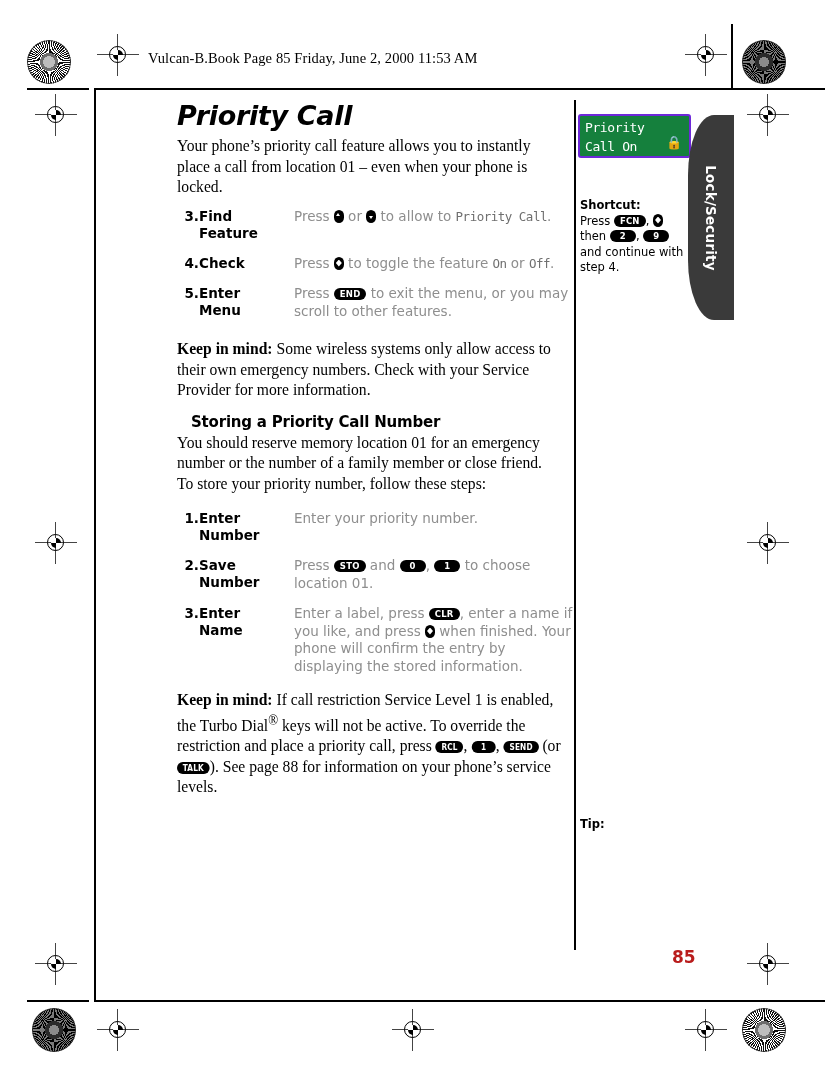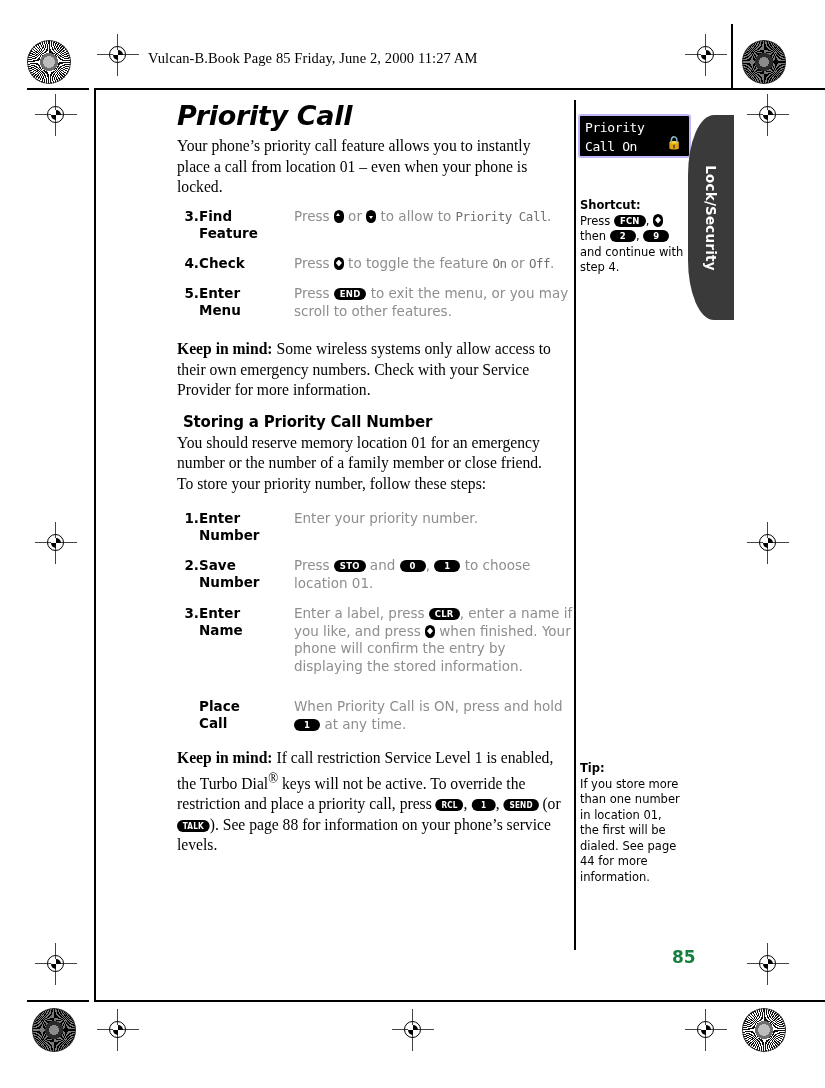--- a/index.html
+++ b/index.html
@@ -39,21 +39,21 @@
   
   #content{position:absolute;left:177px;top:100px;width:400px;}
 
   h1.title{font-size:27px;font-style:italic;font-weight:bold;margin:0 0 5px 0;
      letter-spacing:-.3px;font-family:"DejaVu Sans",sans-serif;}
 
   p.body{font-family:"Liberation Serif",serif;font-size:16.3px;line-height:20.5px;
      margin:0 0 6px 0;font-stretch:condensed;transform:scaleX(.96);transform-origin:left top;}
   p.body b{font-weight:bold;}
 
-  h2.sub{font-size:15px;font-weight:bold;margin:12px 0 2px 6px;
+  h2.sub{font-size:15px;font-weight:bold;margin:12px 0 2px 14px;
      font-family:"DejaVu Sans",sans-serif;letter-spacing:-.2px;}
 
   
   table.steps{border-collapse:collapse;margin:10px 0 0 0;width:400px;}
   table.steps td{vertical-align:top;padding:0 0 13px 0;}
   td.num{width:22px;font-size:13.5px;font-weight:bold;text-align:right;padding-right:5px;
      font-family:"DejaVu Sans",sans-serif;}
   td.lbl{width:95px;font-size:13.5px;font-weight:bold;line-height:17px;
      font-family:"DejaVu Sans",sans-serif;}
   td.desc{font-size:13.5px;line-height:17.5px;color:#8e8e8e;
@@ -75,40 +75,40 @@
       border-left:2.5px solid transparent;border-right:2.5px solid transparent;}
   .arrowkey.up::after{top:3px;border-bottom:3.5px solid #fff;}
   .arrowkey.down::after{top:6px;border-top:3.5px solid #fff;}
   .arrowkey.both::after{display:none;}
   .arrowkey.both::before{content:"";position:absolute;left:2px;top:3px;width:6px;height:7px;
       background:#fff;clip-path:polygon(50% 0,100% 50%,50% 100%,0 50%);}
 
   
   #divider{position:absolute;left:574px;top:100px;width:1.6px;height:850px;background:#000;}
 
-  #lcd{position:absolute;left:578px;top:114px;width:113px;height:44px;background:#000000;
-      border:2px solid #c4b5fd;border-radius:3px;box-sizing:border-box;
+  #lcd{position:absolute;left:578px;top:114px;width:113px;height:44px;background:#15803d;
+      border:2px solid #6d28d9;border-radius:3px;box-sizing:border-box;
       font-family:"DejaVu Sans Mono",monospace;color:#fff;font-size:13px;line-height:19px;
       padding:2px 0 0 5px;letter-spacing:-.4px;}
   #lcd .lockicon{position:absolute;right:7px;top:20px;font-size:13px;line-height:13px;}
 
   #tab{position:absolute;left:688px;top:115px;width:46px;height:205px;background:#3a3a3a;
       border-radius:26px 0 0 26px / 60px 0 0 60px;}
   #tab span{position:absolute;left:50%;top:50%;transform:translate(-50%,-50%) rotate(90deg);
       white-space:nowrap;color:#fff;font-size:13.5px;font-weight:bold;
       font-family:"DejaVu Sans",sans-serif;letter-spacing:.2px;}
 
   .sidenote{position:absolute;left:580px;width:104px;font-family:"DejaVu Sans",sans-serif;
       font-size:11.5px;line-height:15.5px;color:#000;}
   .sidenote b{font-weight:bold;}
   #shortcut-note{top:198px;}
-  #tip-note{top:761px;}
+  #tip-note{top:817px;}
 
   #page-number{position:absolute;left:672px;top:947px;font-family:"DejaVu Sans",sans-serif;
-      font-size:17px;font-weight:bold;color:#15803d;}
+      font-size:17px;font-weight:bold;color:#b91c1c;}
 </style>
 </head>
 <body>
 
 <div class="burst" style="left:27px;top:40px;"></div>
 <div class="burst dark" style="left:742px;top:40px;"></div>
 <div class="burst dark" style="left:32px;top:1008px;"></div>
 <div class="burst" style="left:742px;top:1008px;"></div>
 
 <div class="reg" style="left:103px;top:40px;">
@@ -179,21 +179,21 @@
   </div>
 
 <div class="cropline" style="left:27px;top:88px;width:62px;height:2px;"></div>
 <div class="cropline" style="left:27px;top:1000px;width:62px;height:2px;"></div>
 
 <div id="header-rule"></div>
 <div id="footer-rule"></div>
 <div id="left-rule"></div>
 <div id="right-rule"></div>
 
-<div id="file-header">Vulcan-B.Book  Page 85  Friday, June 2, 2000  11:27 AM</div>
+<div id="file-header">Vulcan-B.Book  Page 85  Friday, June 2, 2000  11:53 AM</div>
 
 <div id="content">
 
   <h1 class="title">Priority Call</h1>
 
   <p class="body">Your phone’s priority call feature allows you to instantly place a call from location 01 –  even when your phone is locked.</p>
 
   <table class="steps">
     <tbody>
         <tr>
@@ -233,29 +233,20 @@
     </tr>
     <tr>
       <td class="num">3.</td>
       <td class="lbl"><span>Enter</span><br><span>Name</span></td>
       <td class="desc"><span>Enter a label, press </span><span class="key wide">CLR</span><span>, enter a name if you like, and press </span><span class="arrowkey both"></span><span> when finished. Your phone will confirm the entry by displaying the stored information.</span></td>
     </tr>
   </tbody>
     </table>
 
 
-  <table class="steps" style="margin-top:10px;">
-    <tbody>
-        <tr>
-      <td class="num"></td>
-      <td class="lbl"><span>Place</span><br><span>Call</span></td>
-      <td class="desc"><span>When Priority Call is ON, press and hold </span><span class="key num">1</span><span> at any time.</span></td>
-    </tr>
-  </tbody>
-    </table>
 
   <p class="body" style="margin-top:2px;"><b>Keep in mind:</b><span> If call restriction Service Level 1 is enabled, the Turbo Dial</span><sup>®</sup><span> keys will not be active. To override the restriction and place a priority call, press </span><span class="key wide">RCL</span><span>, </span><span class="key num">1</span><span>, </span><span class="key wide">SEND</span><span> (or </span><span class="key wide">TALK</span><span>). See page 88 for information on your phone’s service levels.</span></p>
 
 </div>
 
 <div id="divider"></div>
 
 <div id="lcd">
   <div>Priority</div>
   <div>Call On</div>
@@ -268,16 +259,15 @@
 
 <div class="sidenote" id="shortcut-note">
   <b>Shortcut:</b><br>
   <span>Press </span><span class="key wide">FCN</span><span>, </span><span class="arrowkey both"></span><br>
   <span>then </span><span class="key num">2</span><span>, </span><span class="key num">9</span><br>
   <span>and continue with step 4.</span>
 </div>
 
 <div class="sidenote" id="tip-note">
   <b>Tip:</b><br>
-  <span>If you store more than one number in location 01, the first will be dialed. See page 44 for more information.</span>
 </div>
 
 <div id="page-number">85</div>
 
 </body></html>

